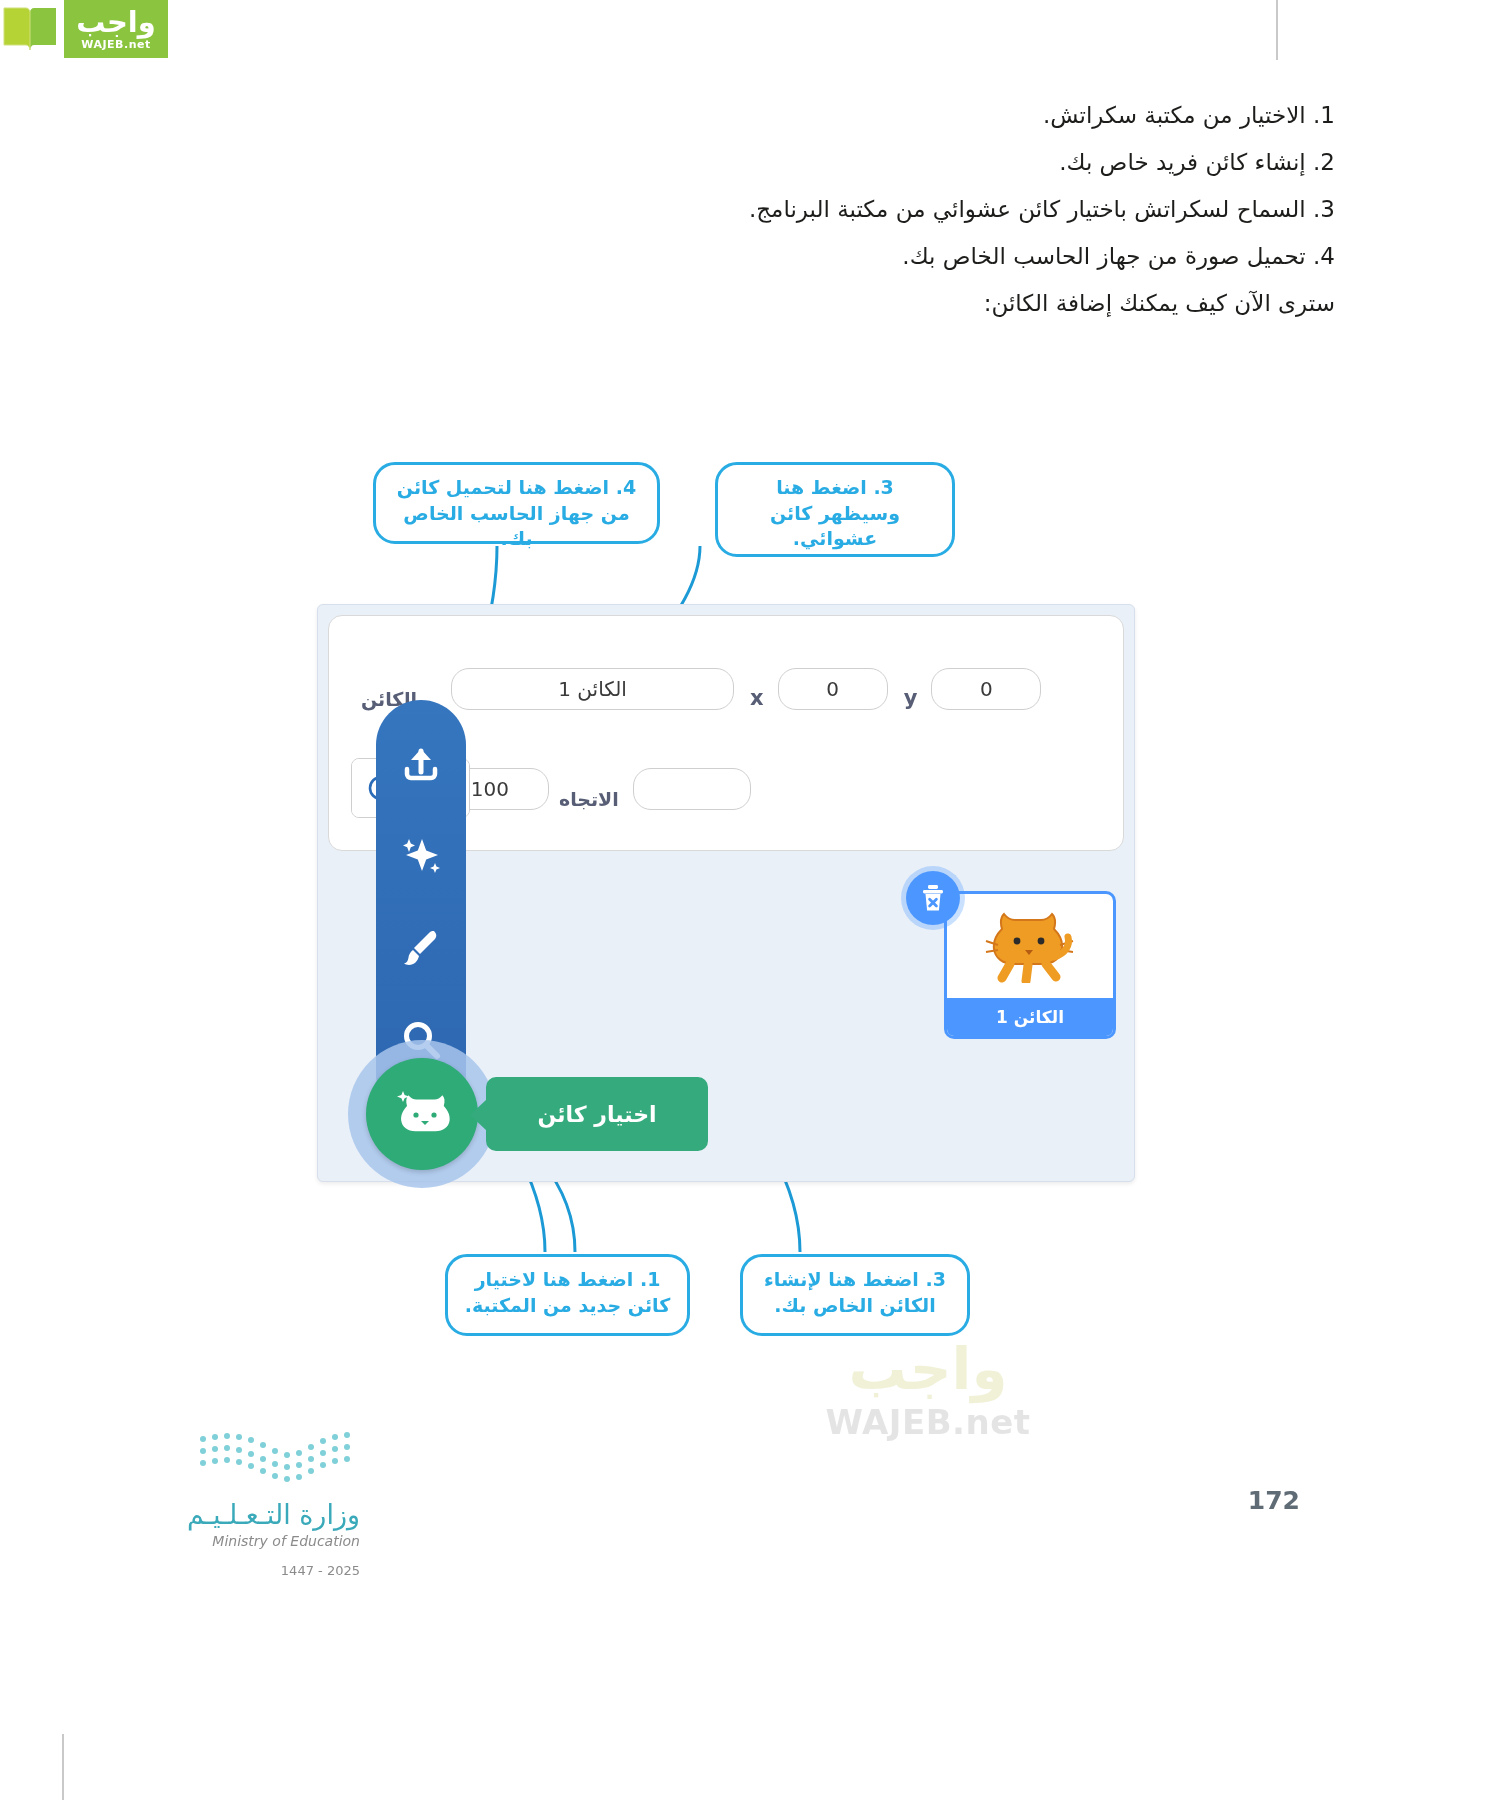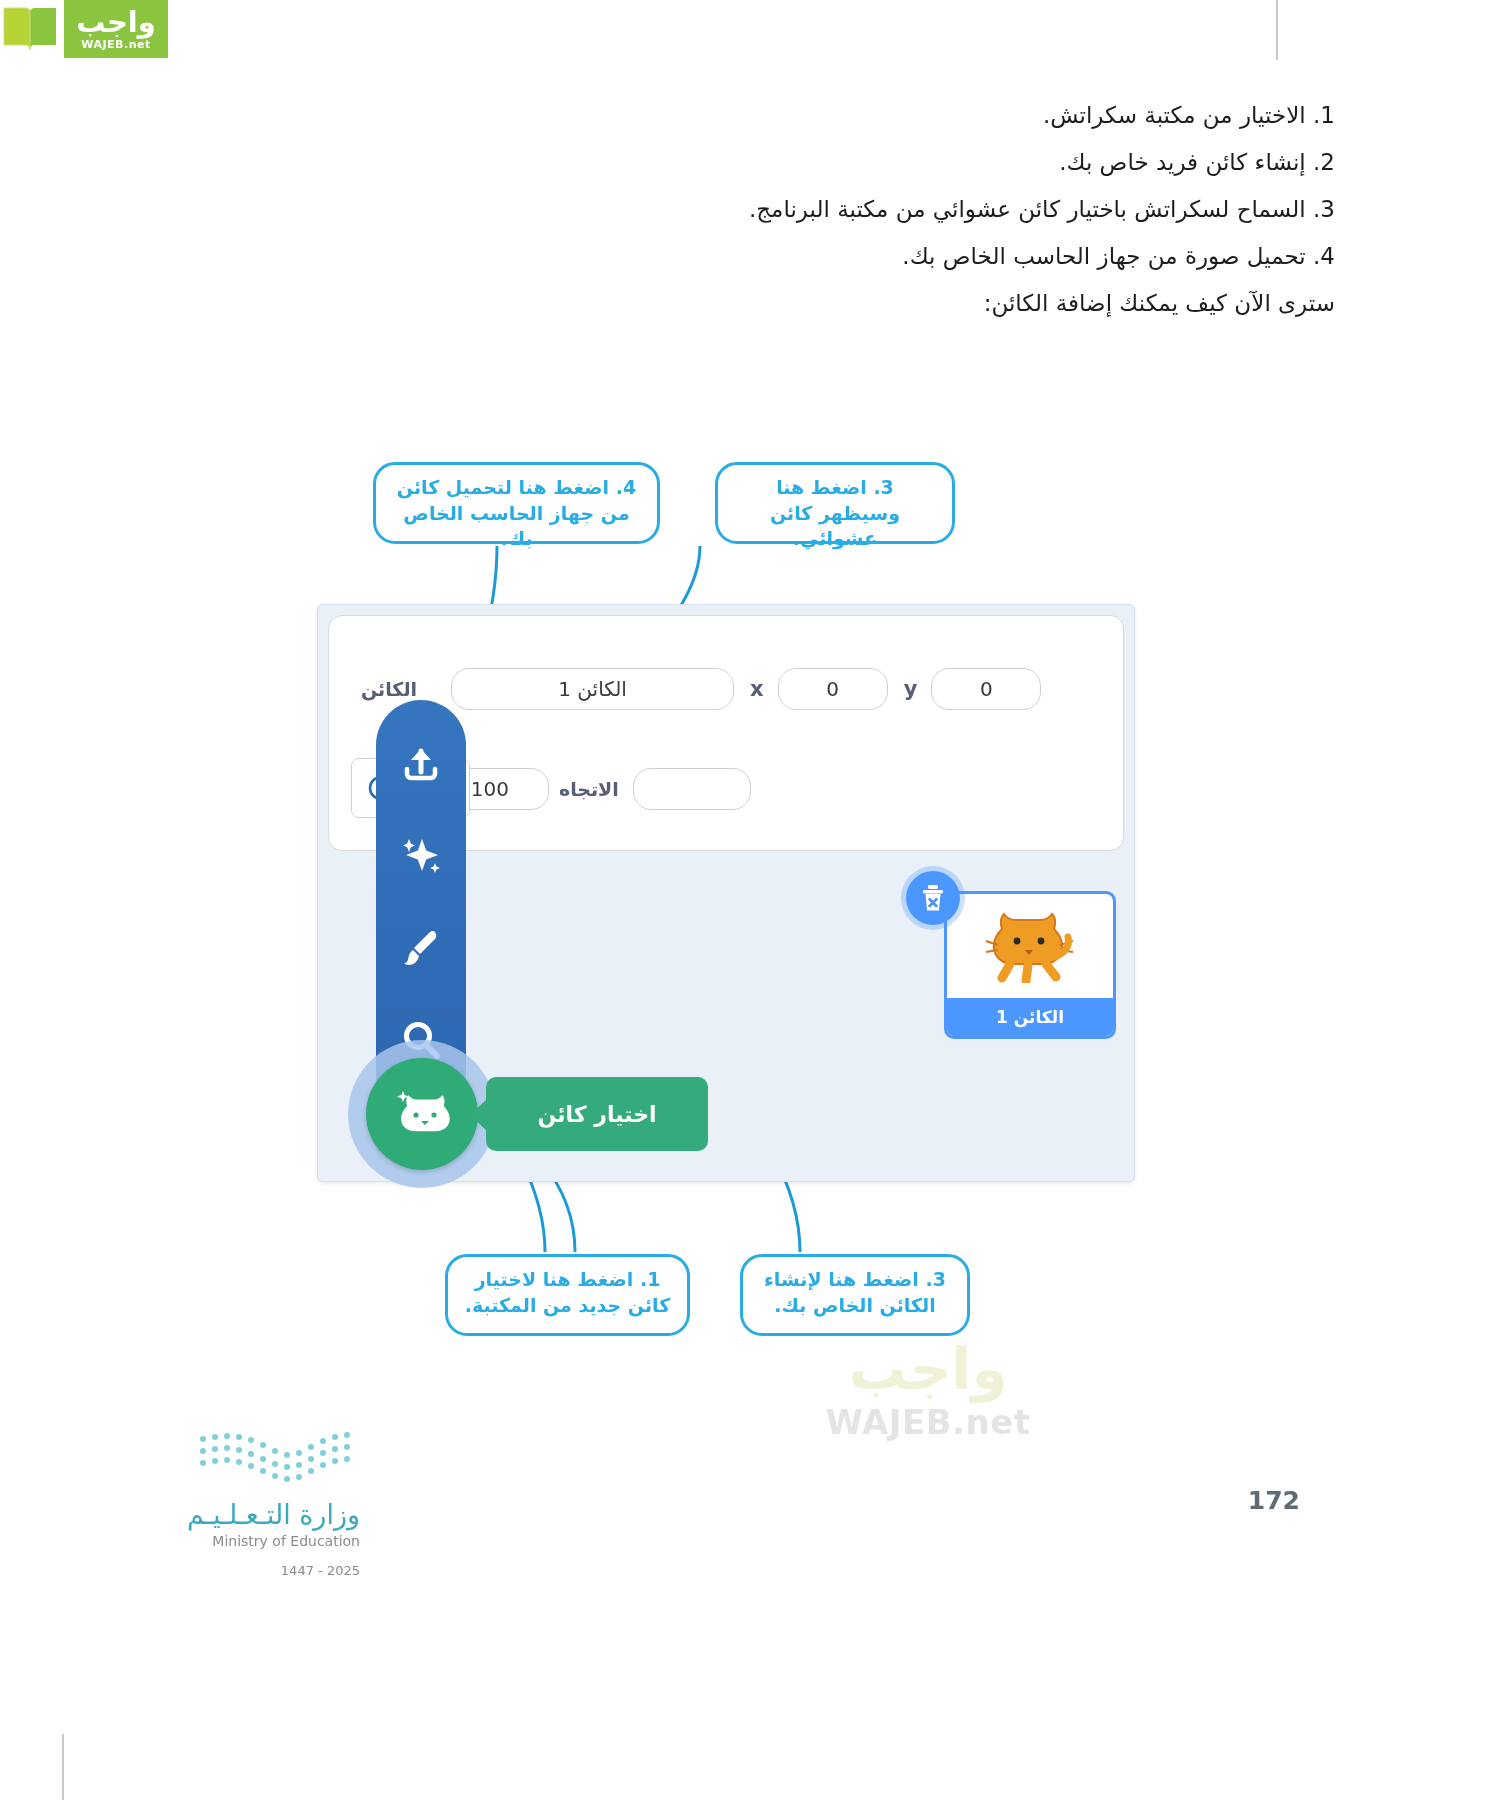--- a/index.html
+++ b/index.html
@@ -36,39 +36,39 @@
     margin:0 0 16px 0;color:#1d1d1b;font-size:23px;line-height:1.35;white-space:nowrap;
   }
 
   
   .callout{
     position:absolute;background:#ffffff;border:3px solid #29ace3;border-radius:22px;
     color:#29ace3;font-weight:bold;font-size:19px;line-height:1.35;
     text-align:center;direction:rtl;padding:10px 16px;box-sizing:border-box;
   }
   .callout-4{right:840px;top:462px;width:287px;height:82px;}
-  .callout-3{right:545px;top:462px;width:240px;height:82px;}
+  .callout-3{right:545px;top:462px;width:240px;height:95px;}
   .callout-1{right:810px;top:1254px;width:245px;height:82px;}
   .callout-2{right:530px;top:1254px;width:230px;height:82px;}
 
   
   .connectors{position:absolute;left:0;top:0;width:1500px;height:1800px;pointer-events:none;}
 
   
   .scratch-panel{
     position:absolute;left:317px;top:604px;width:818px;height:578px;
     background:#e9f0f8;border:1px solid #d6dfeb;border-radius:6px;box-sizing:border-box;
     box-shadow:0 2px 4px rgba(0,0,0,.08);
   }
   .sprite-info{
     position:absolute;left:10px;top:10px;right:10px;height:236px;
     background:#ffffff;border:1px solid #d9d9d9;border-radius:14px;box-sizing:border-box;
   }
   .info-row{
-    position:absolute;display:flex;flex-direction:row-reverse;align-items:center;
+    position:absolute;display:flex;flex-direction:row-reverse;align-items:flex-end;
     direction:rtl;
   }
   .row-1{right:22px;top:52px;left:22px;}
   .row-2{right:22px;top:152px;left:22px;}
 
   .fld-label{
     font-size:19px;color:#575e75;font-weight:bold;margin-left:10px;white-space:nowrap;
   }
   .fld-input{
     background:#ffffff;border:1px solid #cfcfcf;border-radius:18px;height:42px;
@@ -151,21 +151,21 @@
   }
   .wm-text2{
     position:absolute;left:0;top:62px;width:360px;text-align:center;
     color:#cfcfcf;font-weight:bold;font-size:34px;letter-spacing:.5px;
   }
 
   
   .footer{position:absolute;left:80px;bottom:222px;width:280px;}
   .moe-dots{width:165px;height:66px;}
   .moe-ar{color:#3aa9b9;font-size:27px;font-weight:normal;direction:rtl;margin-top:4px;letter-spacing:1px;}
-  .moe-en{color:#8b8b8b;font-size:14px;margin-top:3px;}
+  .moe-en{color:#8b8b8b;font-size:14px;margin-top:3px;font-style:italic;}
   .moe-yr{color:#8b8b8b;font-size:13px;margin-top:14px;}
   .page-no{
     position:absolute;right:200px;bottom:285px;color:#5f6b75;font-size:25px;font-weight:bold;
   }
 </style>
 </head>
 <body>
 
 <div class="edge-line edge-top-right"></div>
 <div class="edge-line edge-bottom-left"></div>

